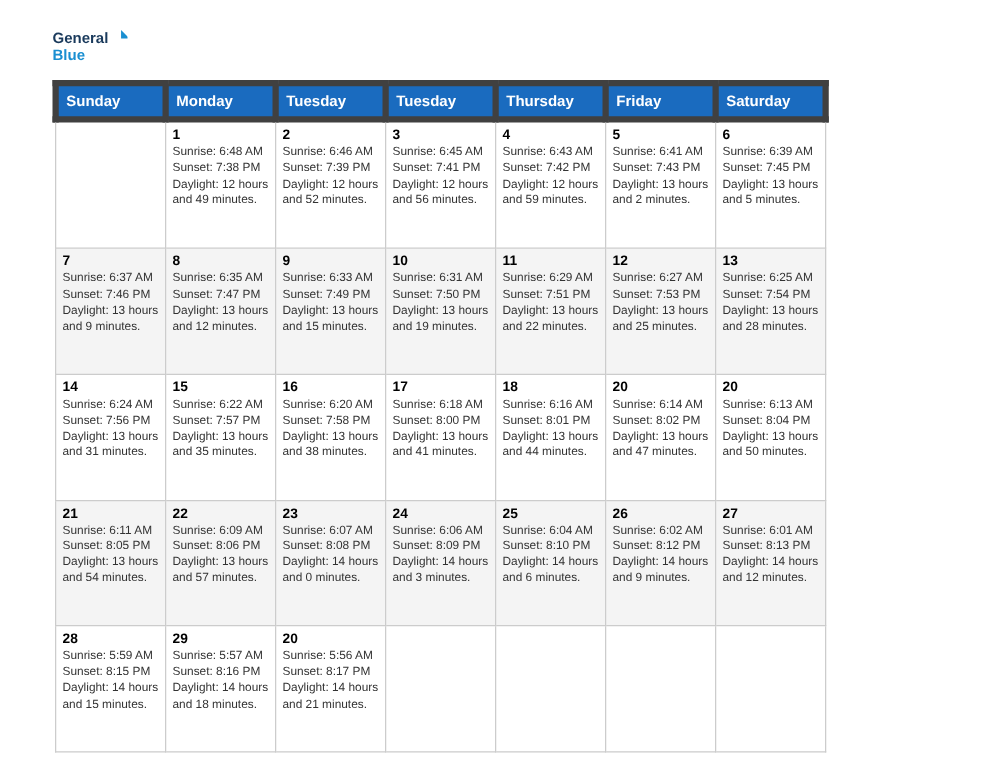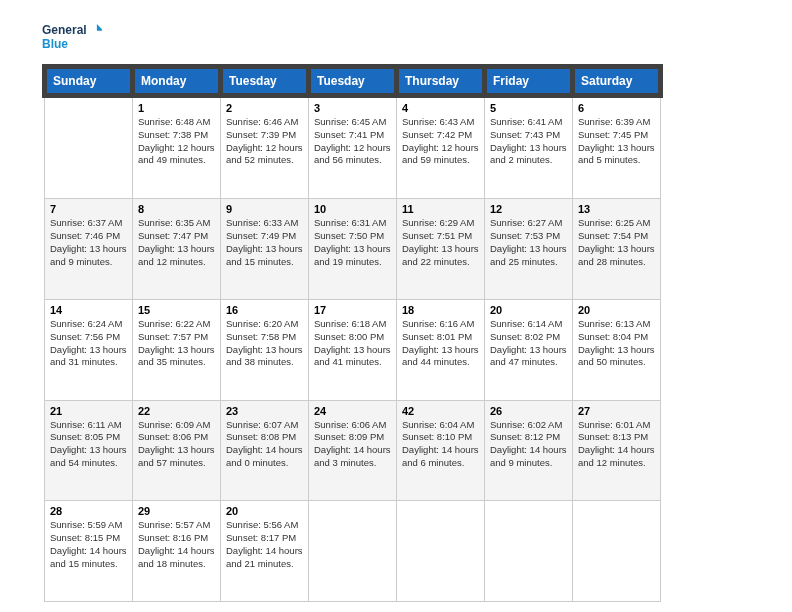--- a/index.html
+++ b/index.html
@@ -211,21 +211,21 @@
           </td>
           <td>
             <span class="day-num">23</span>
             <div class="day-info">Sunrise: 6:07 AM<br>Sunset: 8:08 PM<br>Daylight: 14 hours<br>and 0 minutes.</div>
           </td>
           <td>
             <span class="day-num">24</span>
             <div class="day-info">Sunrise: 6:06 AM<br>Sunset: 8:09 PM<br>Daylight: 14 hours<br>and 3 minutes.</div>
           </td>
           <td>
-            <span class="day-num">42</span>
+            <span class="day-num">25</span>
             <div class="day-info">Sunrise: 6:04 AM<br>Sunset: 8:10 PM<br>Daylight: 14 hours<br>and 6 minutes.</div>
           </td>
           <td>
             <span class="day-num">26</span>
             <div class="day-info">Sunrise: 6:02 AM<br>Sunset: 8:12 PM<br>Daylight: 14 hours<br>and 9 minutes.</div>
           </td>
           <td>
             <span class="day-num">27</span>
             <div class="day-info">Sunrise: 6:01 AM<br>Sunset: 8:13 PM<br>Daylight: 14 hours<br>and 12 minutes.</div>
           </td>

